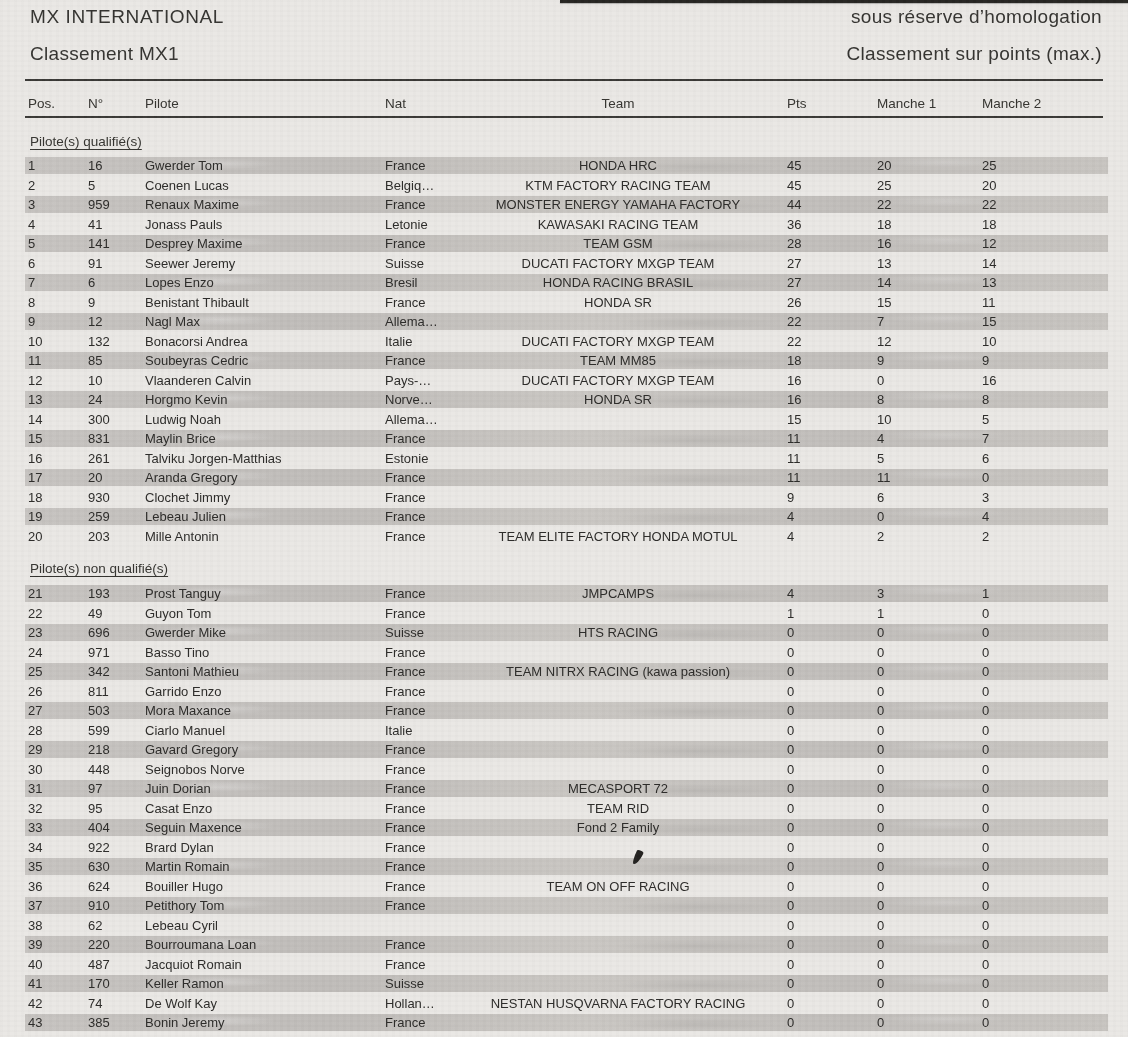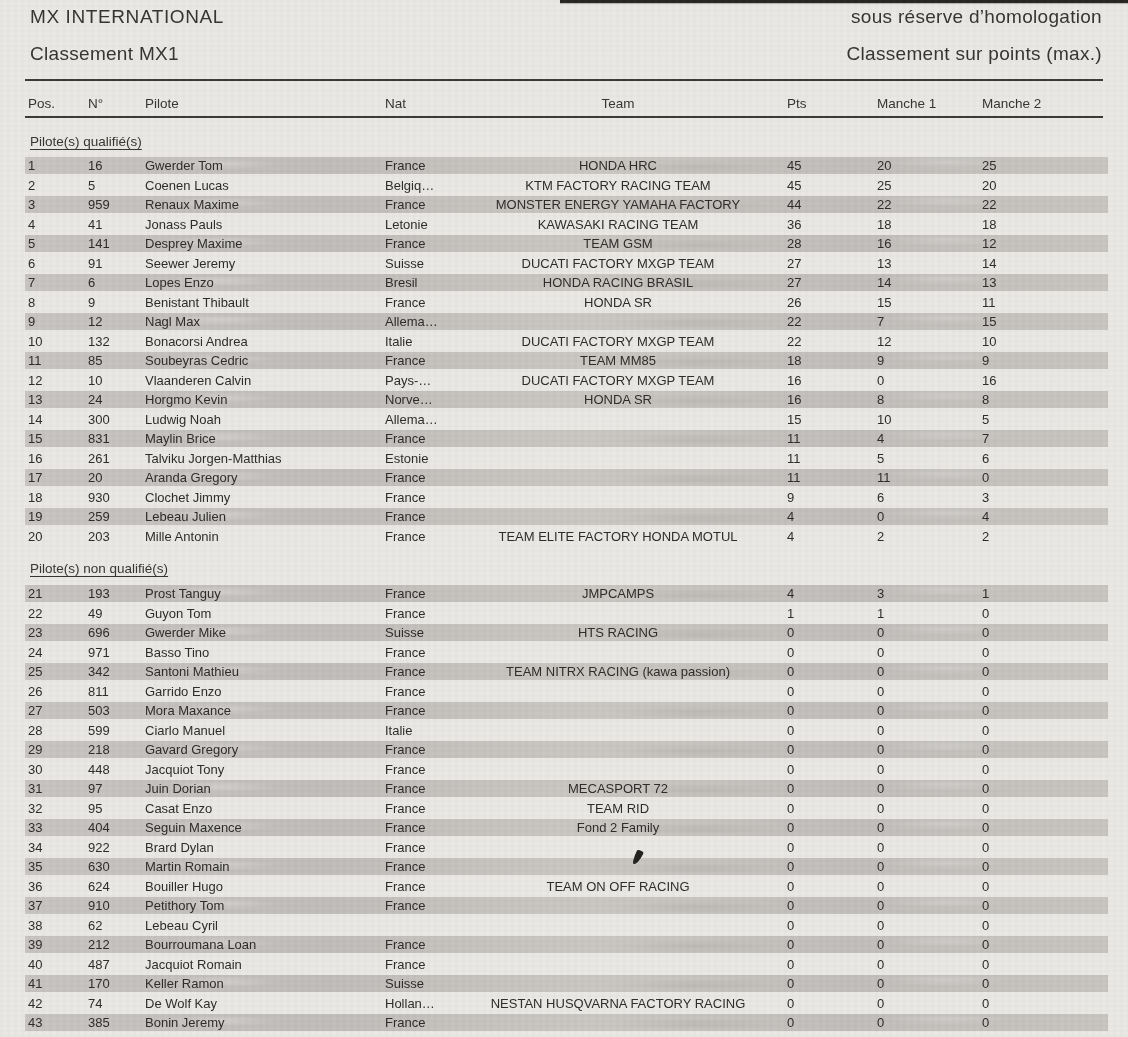--- a/index.html
+++ b/index.html
@@ -426,21 +426,21 @@
     <div class="cell c-pilot">Gavard Gregory</div>
     <div class="cell c-nat">France</div>
     <div class="cell c-team"></div>
     <div class="cell c-pts">0</div>
     <div class="cell c-m1">0</div>
     <div class="cell c-m2">0</div>
   </div>
       <div class="row">
     <div class="cell c-pos">30</div>
     <div class="cell c-num">448</div>
-    <div class="cell c-pilot">Jacquiot Tony</div>
+    <div class="cell c-pilot">Seignobos Norve</div>
     <div class="cell c-nat">France</div>
     <div class="cell c-team"></div>
     <div class="cell c-pts">0</div>
     <div class="cell c-m1">0</div>
     <div class="cell c-m2">0</div>
   </div>
       <div class="row shaded">
     <div class="cell c-pos">31</div>
     <div class="cell c-num">97</div>
     <div class="cell c-pilot">Juin Dorian</div>
@@ -515,21 +515,21 @@
     <div class="cell c-num">62</div>
     <div class="cell c-pilot">Lebeau Cyril</div>
     <div class="cell c-nat"></div>
     <div class="cell c-team"></div>
     <div class="cell c-pts">0</div>
     <div class="cell c-m1">0</div>
     <div class="cell c-m2">0</div>
   </div>
       <div class="row shaded">
     <div class="cell c-pos">39</div>
-    <div class="cell c-num">212</div>
+    <div class="cell c-num">220</div>
     <div class="cell c-pilot">Bourroumana Loan</div>
     <div class="cell c-nat">France</div>
     <div class="cell c-team"></div>
     <div class="cell c-pts">0</div>
     <div class="cell c-m1">0</div>
     <div class="cell c-m2">0</div>
   </div>
       <div class="row">
     <div class="cell c-pos">40</div>
     <div class="cell c-num">487</div>

